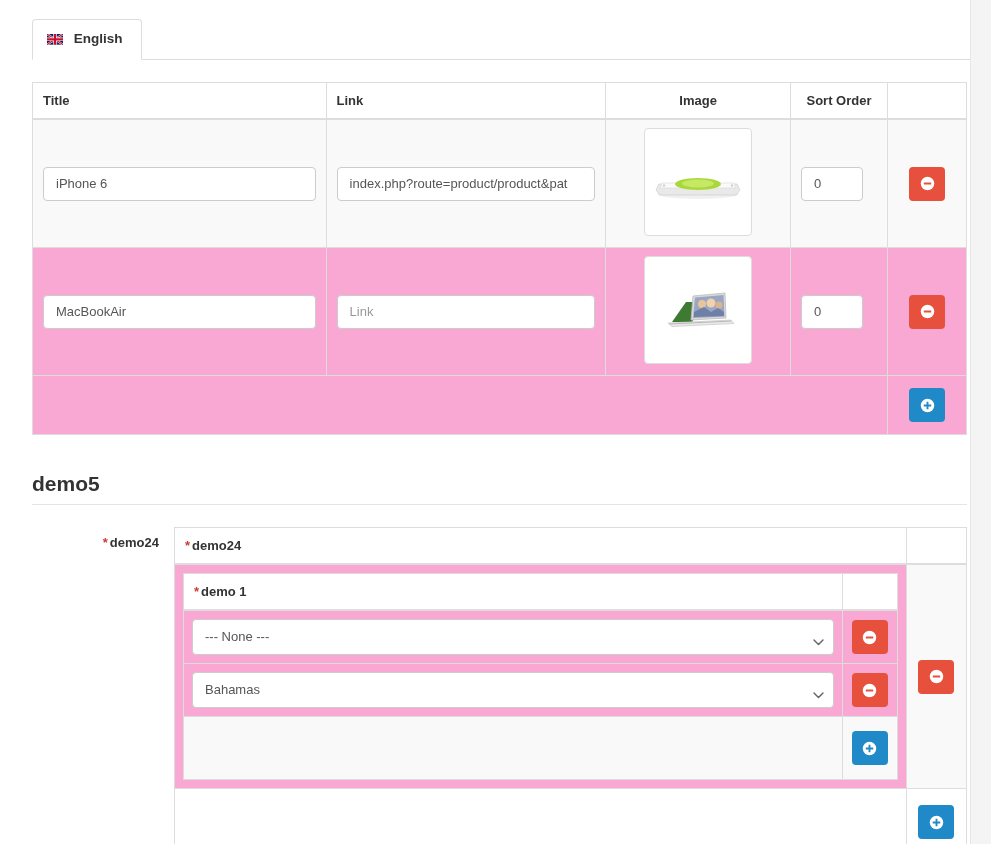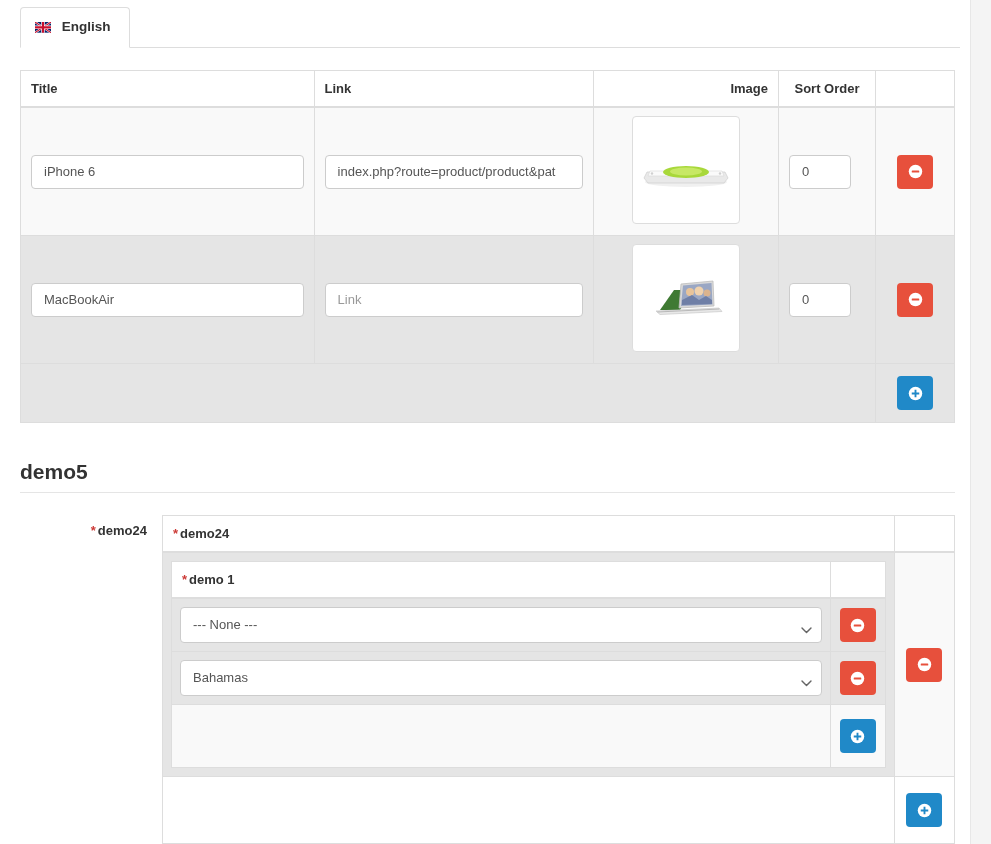--- a/index.html
+++ b/index.html
@@ -24,21 +24,21 @@
     top: 0; right: 0;
     width: 21px; height: 844px;
     background: #f4f4f4;
     border-left: 1px solid #e7e7e7;
   }
   #content {
     position: absolute;
     left: 0; top: 0;
     width: 970px;
     height: 844px;
-    padding: 0;
+    padding: 12px;
   }
 
   
   .nav-tabs {
     margin: 0 0 0 20px;
     padding: 0;
     list-style: none;
     height: 48px;
     border-bottom: 1px solid #dddddd;
     width: 940px;
@@ -71,21 +71,21 @@
     vertical-align: -1px;
     margin-right: 7px;
     position: relative;
     top: 1px;
   }
 
   
   table.tbl {
     border-collapse: collapse;
     width: 100%;
-    background: #e5e5e5;
+    background: #f9a8d4;
   }
   table.tbl > thead > tr > th,
   table.tbl > tbody > tr > td {
     border: 1px solid #dddddd;
     vertical-align: middle;
   }
   table.tbl > thead > tr > th {
     padding: 10px 10px;
     font-weight: bold;
     font-size: 13px;
@@ -104,21 +104,21 @@
     width: 935px;
   }
   #banner-table col.c-title  { width: 294px; }
   #banner-table col.c-link   { width: 280px; }
   #banner-table col.c-image  { width: 185px; }
   #banner-table col.c-sort   { width: 97px; }
   #banner-table col.c-act    { width: 79px; }
 
   #banner-table thead th.th-title { text-align: left; }
   #banner-table thead th.th-link  { text-align: left; }
-  #banner-table thead th.th-image { text-align: right; }
+  #banner-table thead th.th-image { text-align: center; }
   #banner-table thead th.th-sort  { text-align: center; }
   #banner-table thead th.th-act   { text-align: center; }
 
   #banner-table tbody tr.row-striped > td { background: #f9f9f9; }
 
   .cell-pad { padding: 22px 11px; }
   .cell-pad-img { padding: 10px; text-align: center; }
   .cell-pad-act { padding: 22px 11px; text-align: center; }
 
   

